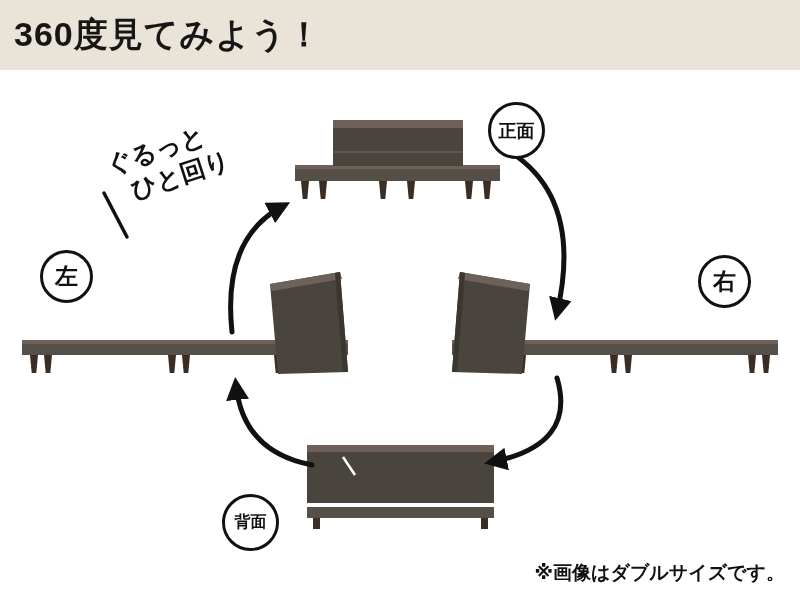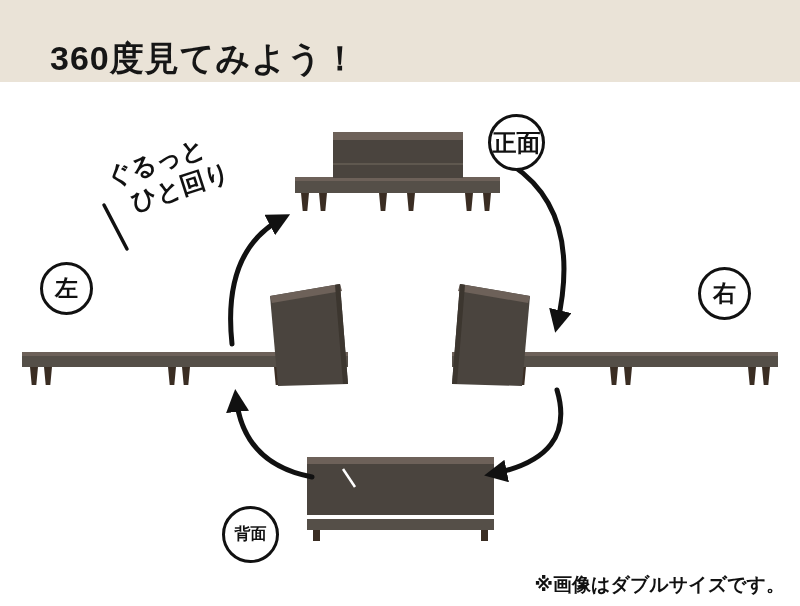--- a/index.html
+++ b/index.html
@@ -3,38 +3,38 @@
 <meta charset="utf-8">
 <style>
   * { margin:0; padding:0; box-sizing:border-box; }
   html,body { width:800px; height:606px; }
   body {
     font-family:"Liberation Sans","DejaVu Sans",sans-serif;
     background:#fff; color:var(--text,#111);
     width:800px; height:606px; overflow:hidden; position:relative;
   }
   .banner {
-    width:800px; height:82px;
+    width:800px; height:70px;
     background:var(--banner-bg,#EAE3D7);
-    display:flex; align-items:flex-end; padding-left:50px;
+    display:flex; align-items:center; padding-left:14px;
   }
   .banner h1 { font-size:34px; font-weight:800; letter-spacing:1px; color:#161616; }
   .canvas { position:relative; width:800px; height:536px; background:#fff; }
   .bed { position:absolute; }
   .bed-front { left:295px; top:45px; }
   .bed-left  { left:22px;  top:200px; }
   .bed-right { left:452px; top:200px; }
   .bed-back  { left:303px; top:373px; }
   .arrows { position:absolute; left:0; top:0; pointer-events:none; }
   .circle {
     position:absolute; background:#fff; border:3px solid #111; border-radius:50%;
     display:flex; align-items:center; justify-content:center;
     font-weight:700; color:#111; z-index:5;
   }
-  .lbl-front { left:488px; top:32px;  width:57px; height:57px; font-size:24px; }
+  .lbl-front { left:488px; top:32px;  width:57px; height:57px; font-size:18px; }
   .lbl-left  { left:40px;  top:180px; width:53px; height:53px; font-size:23px; }
   .lbl-right { left:698px; top:185px; width:53px; height:53px; font-size:23px; }
   .lbl-back  { left:222px; top:424px; width:57px; height:57px; font-size:16px; }
   .rot-caption {
     position:absolute; left:112px; top:80px;
     transform:rotate(-18deg); transform-origin:left center;
     font-weight:800; font-size:25px; color:#111; line-height:1.25;
     white-space:nowrap; z-index:4;
   }
   .rot-caption .l2 { display:block; margin-left:16px; }

